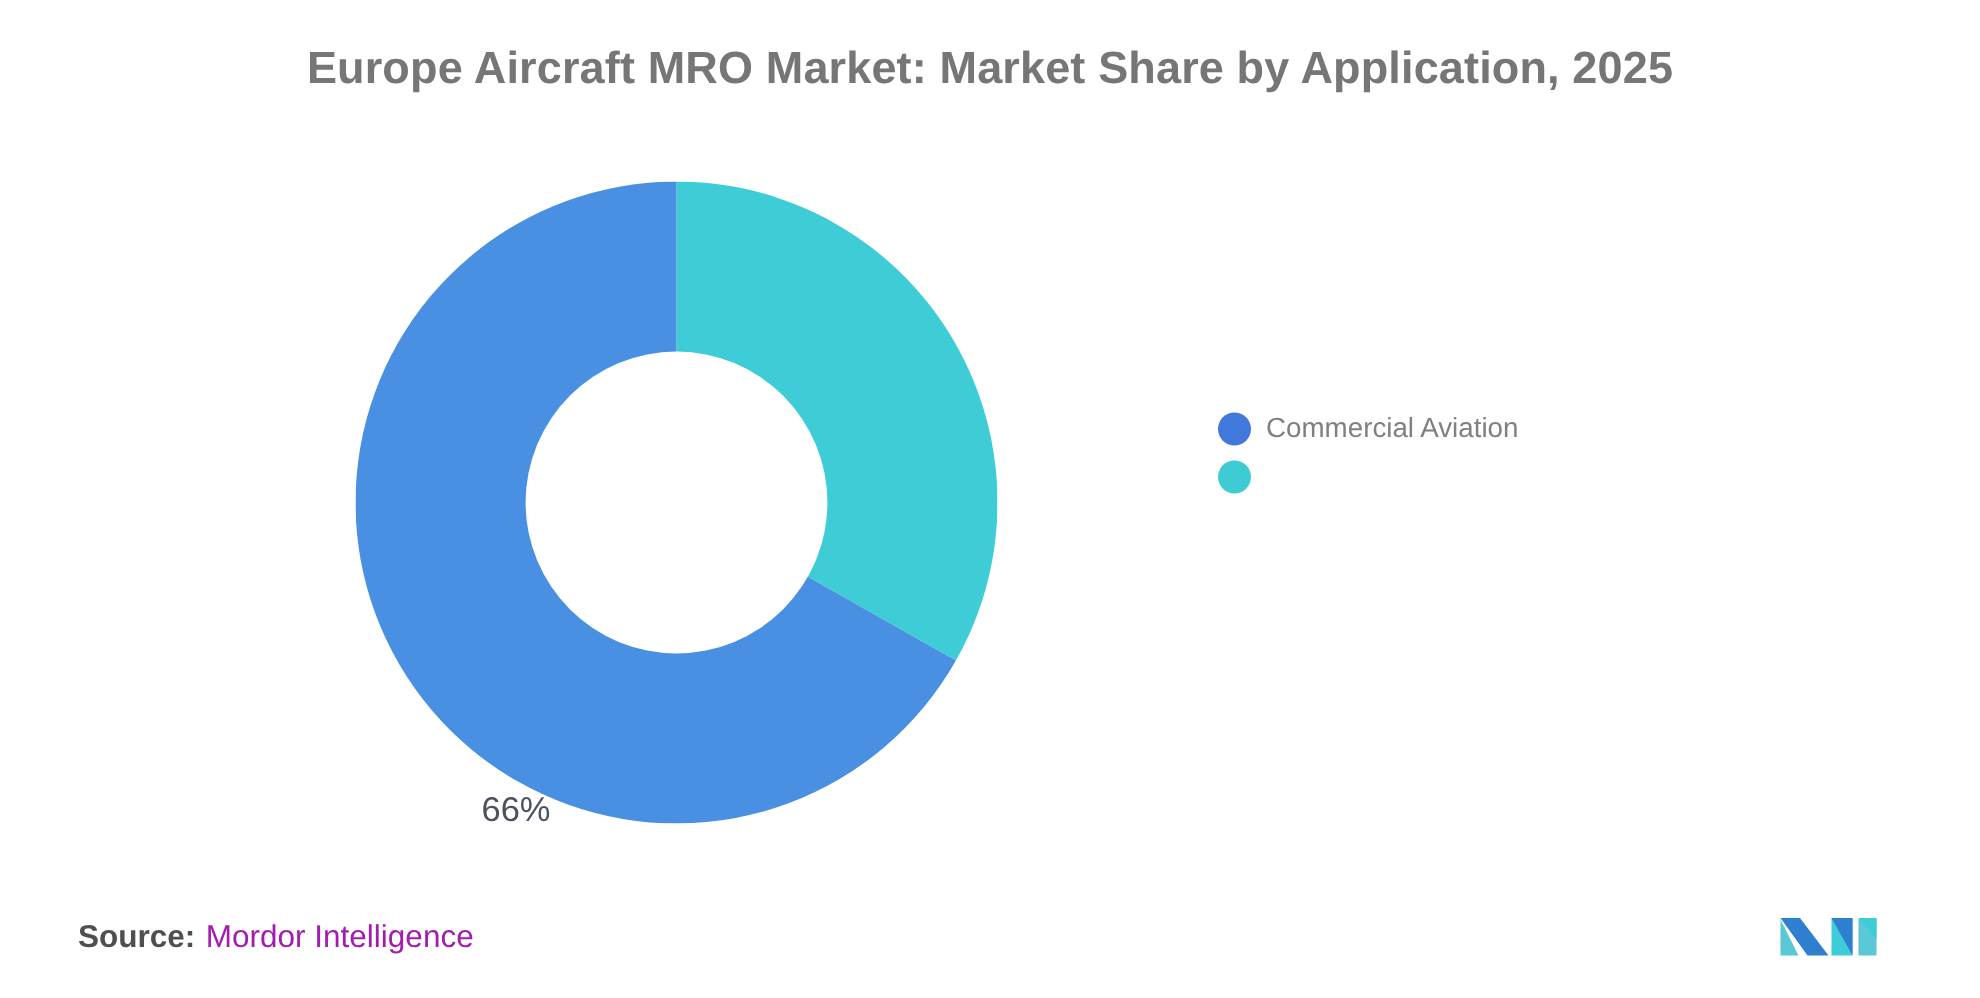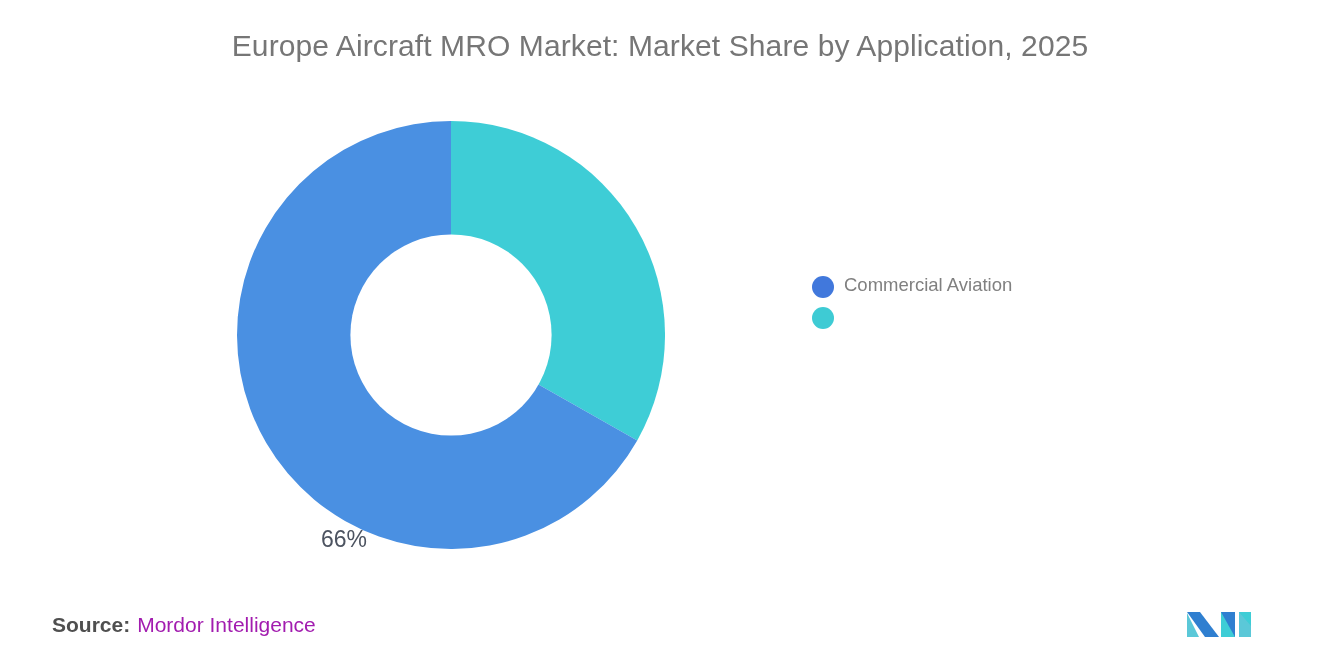--- a/index.html
+++ b/index.html
@@ -17,21 +17,21 @@
     -webkit-font-smoothing: antialiased;
   }
 
   #chart-title {
     position: absolute;
     left: 0;
     top: 29px;
     width: 1320px;
     text-align: center;
     font-size: 30px;
-    font-weight: 400;
+    font-weight: 700;
     color: #767676;
     letter-spacing: 0.1px;
     white-space: nowrap;
   }
 
   
   #donut-wrap {
     position: absolute;
     left: 237px;
     top: 121px;
@@ -55,21 +55,21 @@
 
   
   #legend {
     position: absolute;
     left: 812px;
     top: 272px;
     width: 470px;
   }
   .legend-row {
     display: flex;
-    align-items: flex-end;
+    align-items: center;
     margin-bottom: 7px;
   }
   .legend-swatch {
     width: 22px;
     height: 22px;
     border-radius: 50%;
     flex: 0 0 22px;
     margin-top: 2px;
   }
   .legend-label {

